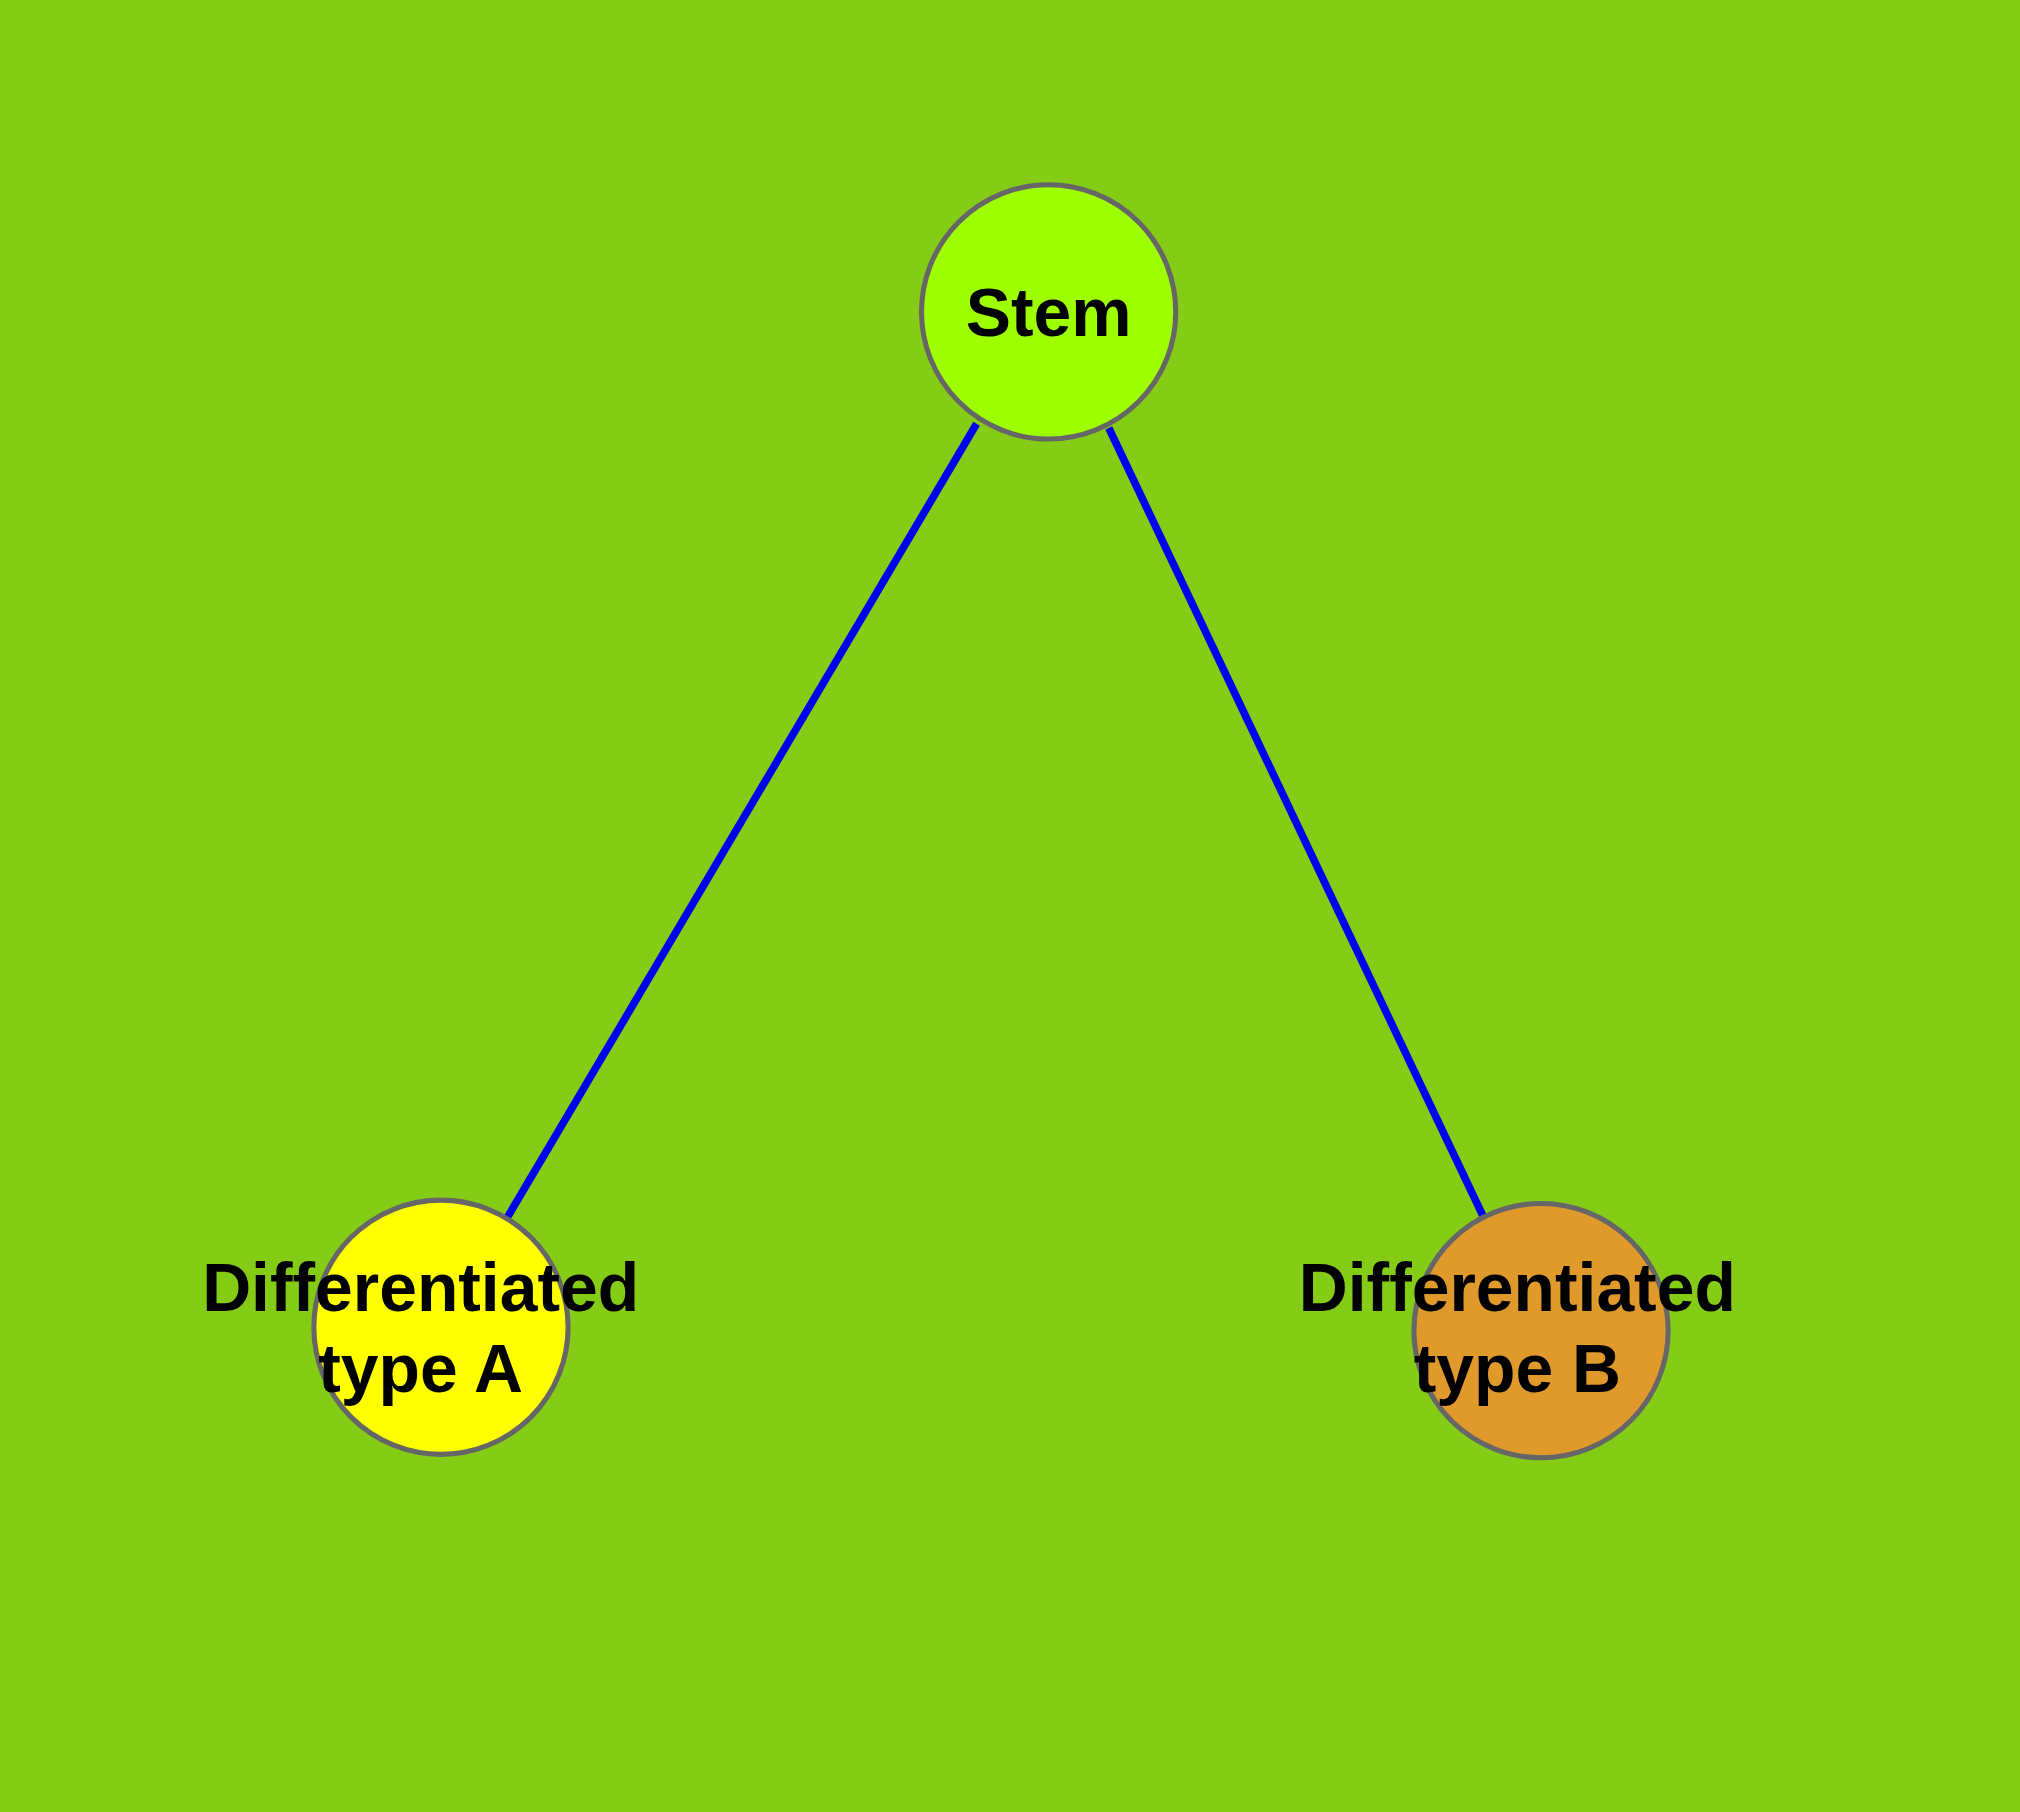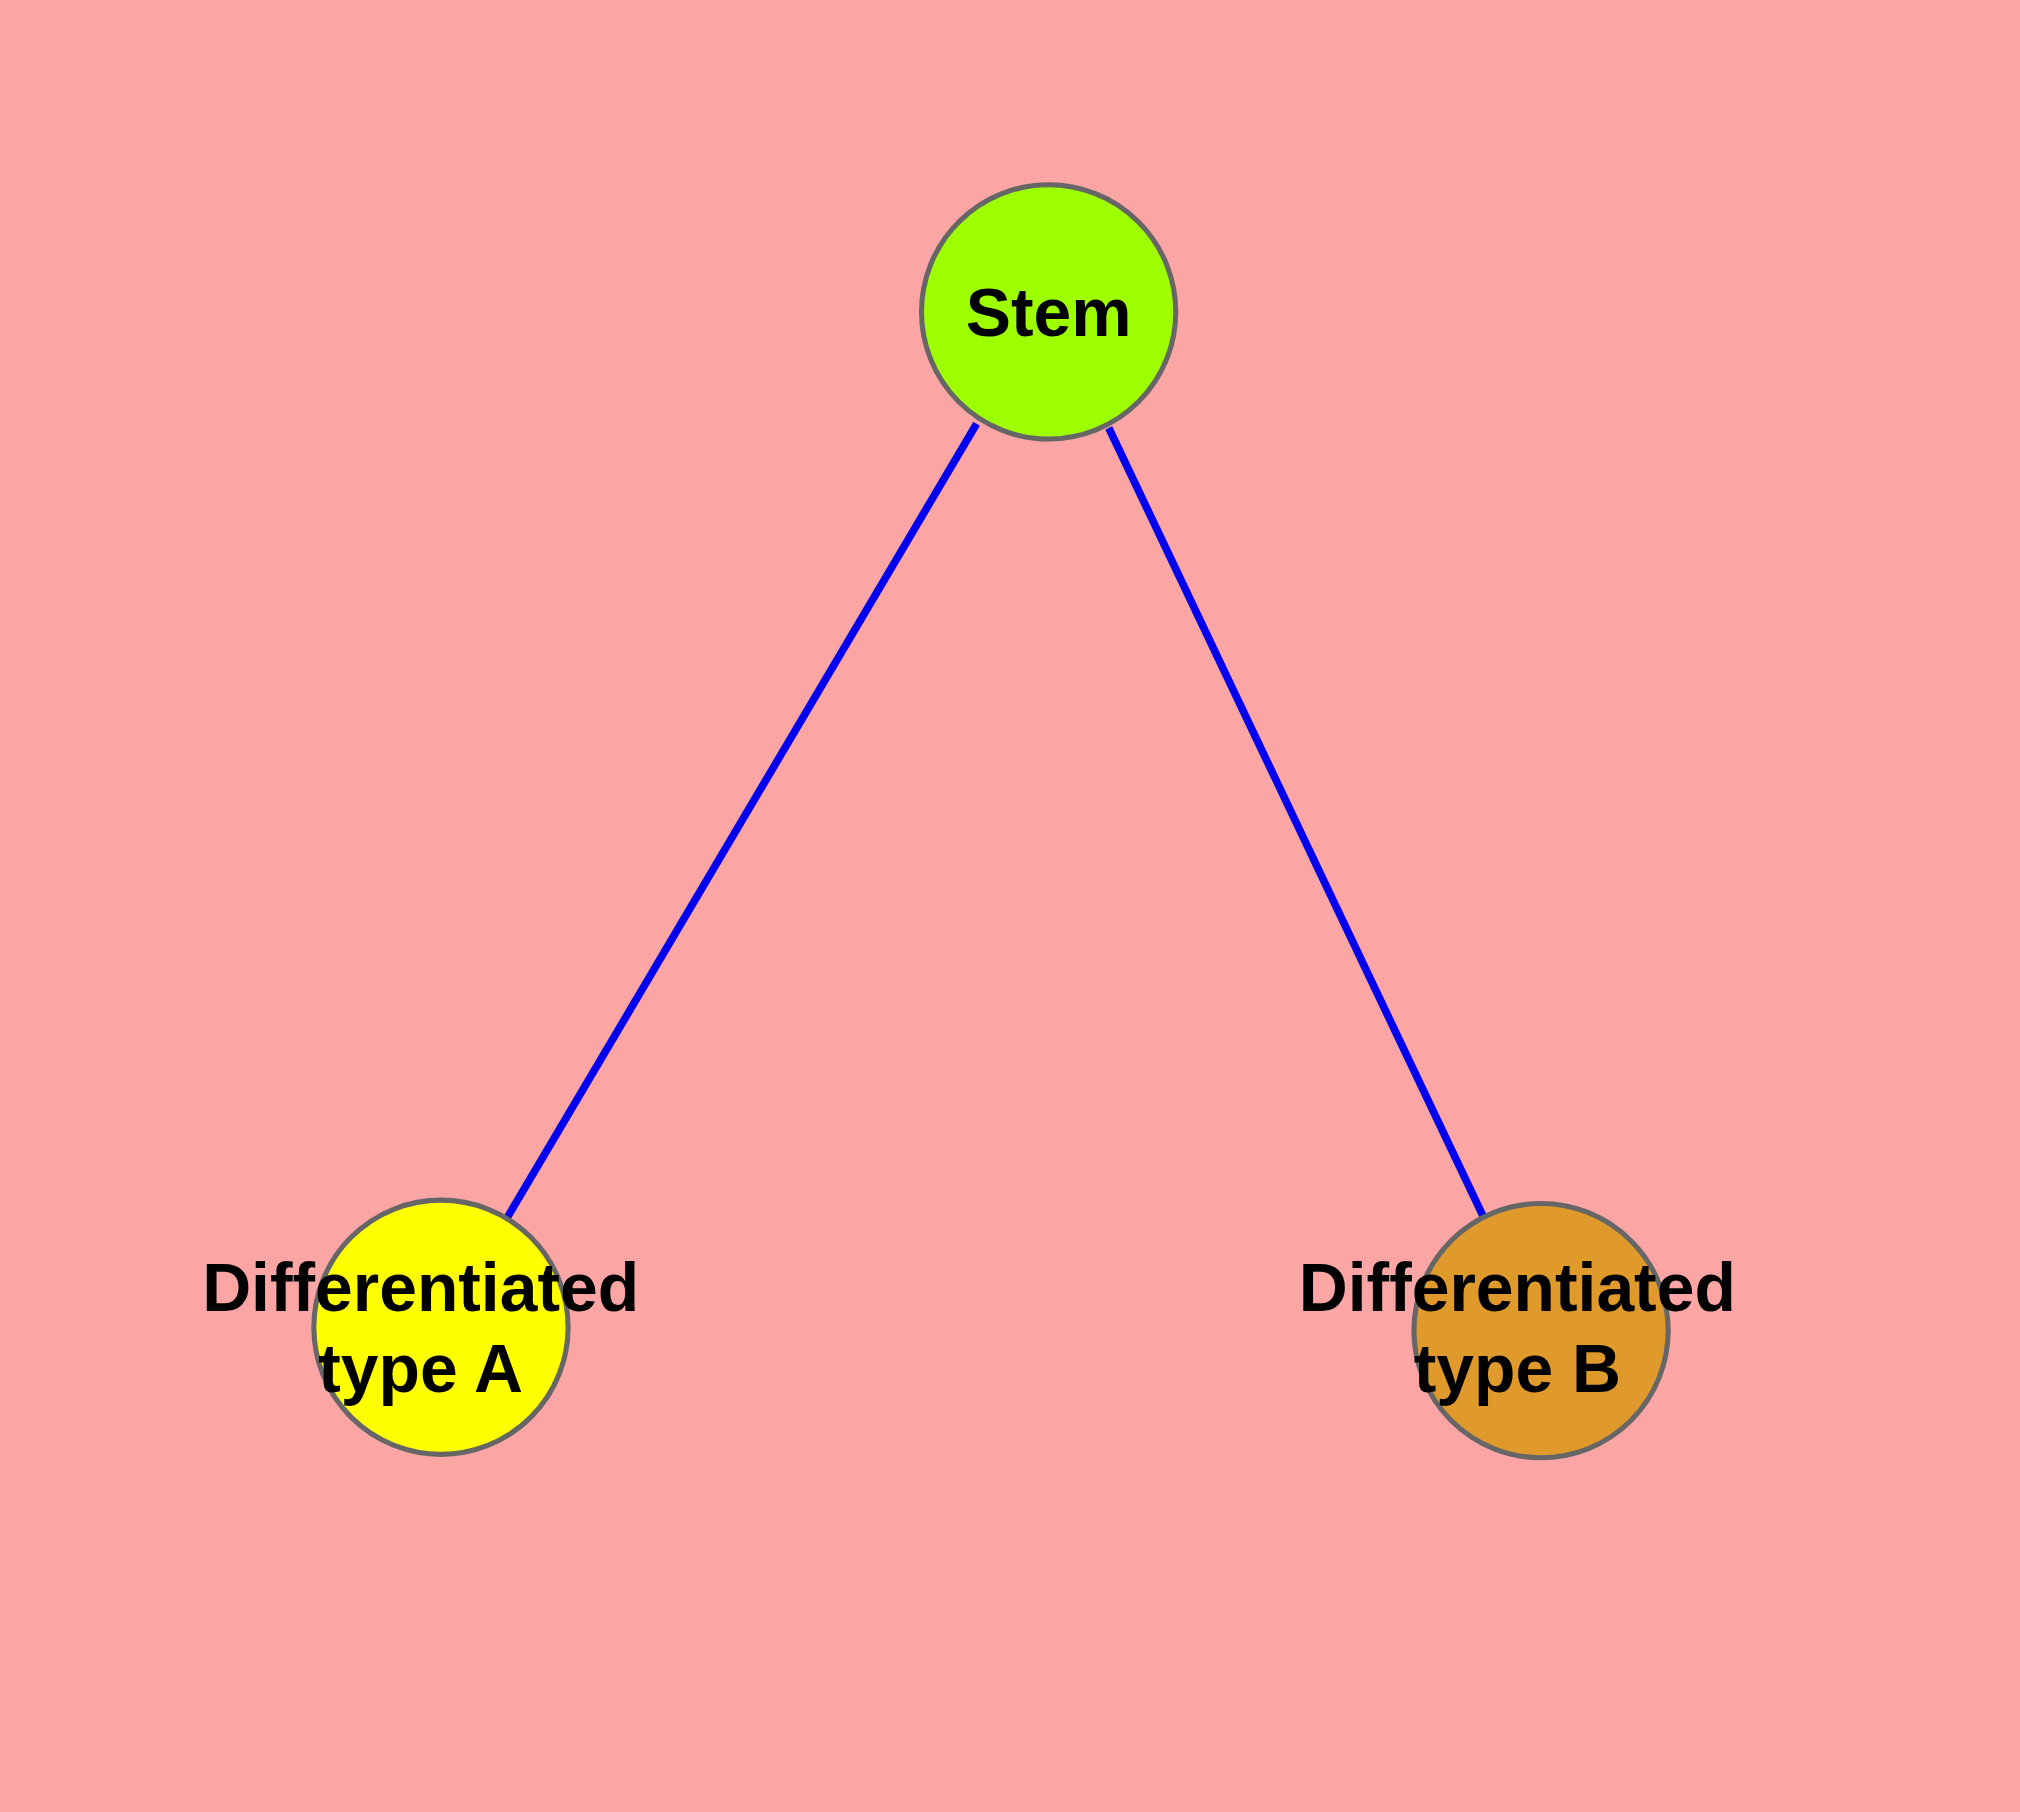--- a/index.html
+++ b/index.html
@@ -4,21 +4,21 @@
 <style>
   html, body {
     margin: 0;
     padding: 0;
     background: #ccccfa;
   }
   #canvas {
     position: relative;
     width: 2021px;
     height: 1812px;
-    background: #fca5a5;
+    background: #84cc16;
     overflow: hidden;
     font-family: "Liberation Sans", sans-serif;
   }
   #graph-svg {
     position: absolute;
     top: 0;
     left: 0;
     width: 2021px;
     height: 1812px;
     display: block;

